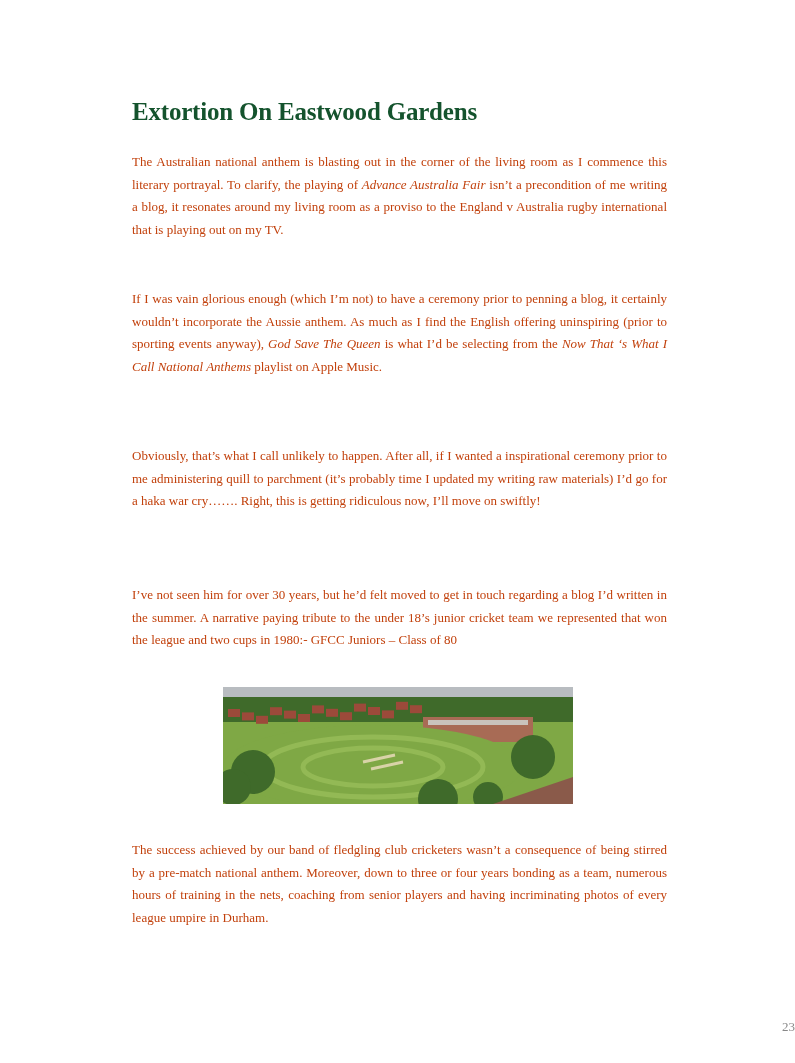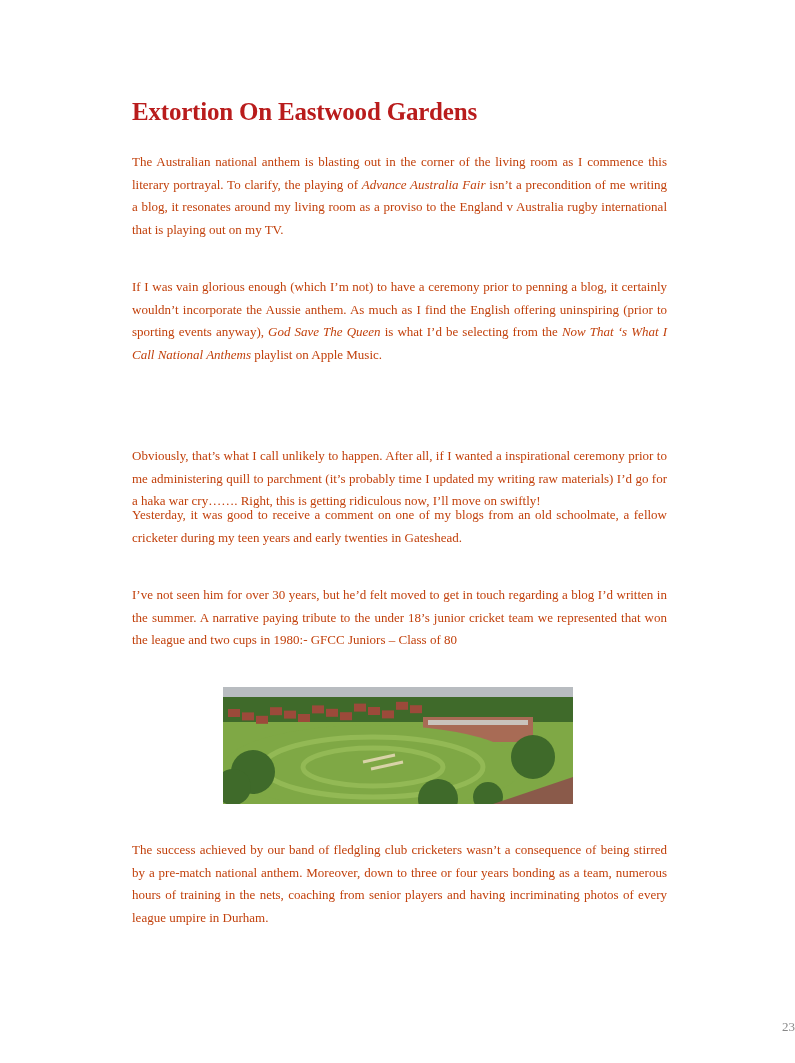--- a/index.html
+++ b/index.html
@@ -1,30 +1,30 @@
 <!DOCTYPE html>
 <html><head>
 <meta charset="utf-8">
 <style>
   html, body { margin: 0; padding: 0; background: #ffffff; }
   body { width: 795px; height: 1063px; position: relative; overflow: hidden; }
   .page { position: absolute; left: 0; top: 0; width: 795px; height: 1063px; background: #fff; }
   .title {
     position: absolute; left: 132px; top: 98px; margin: 0;
     font-family: "Liberation Serif", serif; font-weight: bold; font-size: 25px;
-    color: #b91c1c; letter-spacing: -0.2px; white-space: nowrap;
+    color: #14532d; letter-spacing: -0.2px; white-space: nowrap;
   }
   .body-text {
     position: absolute; left: 132px; width: 535px;
     font-family: Liberation Serif, serif; font-size: 13px; line-height: 22.5px;
     color: #c2410c; text-align: justify; margin: 0;
   }
   .body-text em { font-style: italic; }
   #p1 { top: 151px; }
-  #p2 { top: 276px; }
+  #p2 { top: 288px; }
   #p3 { top: 401px; margin-top: 44px; }
   #p4 { top: 504px; }
   #p5 { top: 584px; }
   #p6 { top: 839px; }
   .photo {
     position: absolute; left: 223px; top: 687px; width: 350px; height: 117px; overflow: hidden;
     background: #6f9a3e;
   }
   .photo svg { display: block; }
   .page-number {
@@ -34,21 +34,20 @@
 </style>
 </head>
 <body>
 
 <div class="page">
   <h1 class="title">Extortion On Eastwood Gardens</h1>
 
   <p class="body-text" id="p1"><span>The Australian national anthem is blasting out in the corner of the living room as I commence this literary portrayal. To clarify, the playing of </span><em>Advance Australia Fair</em><span> isn’t a precondition of me writing a blog, it resonates around my living room as a proviso to the England v Australia rugby international that is playing out on my TV.</span></p>
   <p class="body-text" id="p2"><span>If I was vain glorious enough (which I’m not) to have a ceremony prior to penning a blog, it certainly wouldn’t incorporate the Aussie anthem. As much as I find the English offering uninspiring (prior to sporting events anyway), </span><em>God Save The Queen</em><span> is what I’d be selecting from the </span><em>Now That ‘s What I Call National Anthems</em><span> playlist on Apple Music.</span></p>
   <p class="body-text" id="p3"><span>Obviously, that’s what I call unlikely to happen. After all, if I wanted a inspirational ceremony prior to me administering quill to parchment (it’s probably time I updated my writing raw materials) I’d go for a haka war cry……. Right, this is getting ridiculous now, I’ll move on swiftly!</span></p>
-  <p class="body-text" id="p4"><span>Yesterday, it was good to receive a comment on one of my blogs from an old schoolmate, a fellow cricketer during my teen years and early twenties in Gateshead.</span></p>
   <p class="body-text" id="p5"><span>I’ve not seen him for over 30 years, but he’d felt moved to get in touch regarding a blog I’d written in the summer. A narrative paying tribute to the under 18’s junior cricket team we represented that won the league and two cups in 1980:- GFCC Juniors – Class of 80</span></p>
 
   <div class="photo">
     <svg width="350" height="117" viewBox="0 0 350 117">
       <rect x="0" y="0" width="350" height="117" id="ph-bg" fill="#7fa845"></rect>
       <rect x="0" y="0" width="350" height="14" id="ph-sky" fill="#b8bcc0"></rect>
       <rect x="0" y="10" width="350" height="25" id="ph-trees-back" fill="#3f6a2a"></rect>
       <g id="ph-roofs">
           <rect x="5" y="22" width="12" height="8" fill="#9c4a3a"></rect>
           <rect x="19" y="25.4" width="12" height="8" fill="#9c4a3a"></rect>

